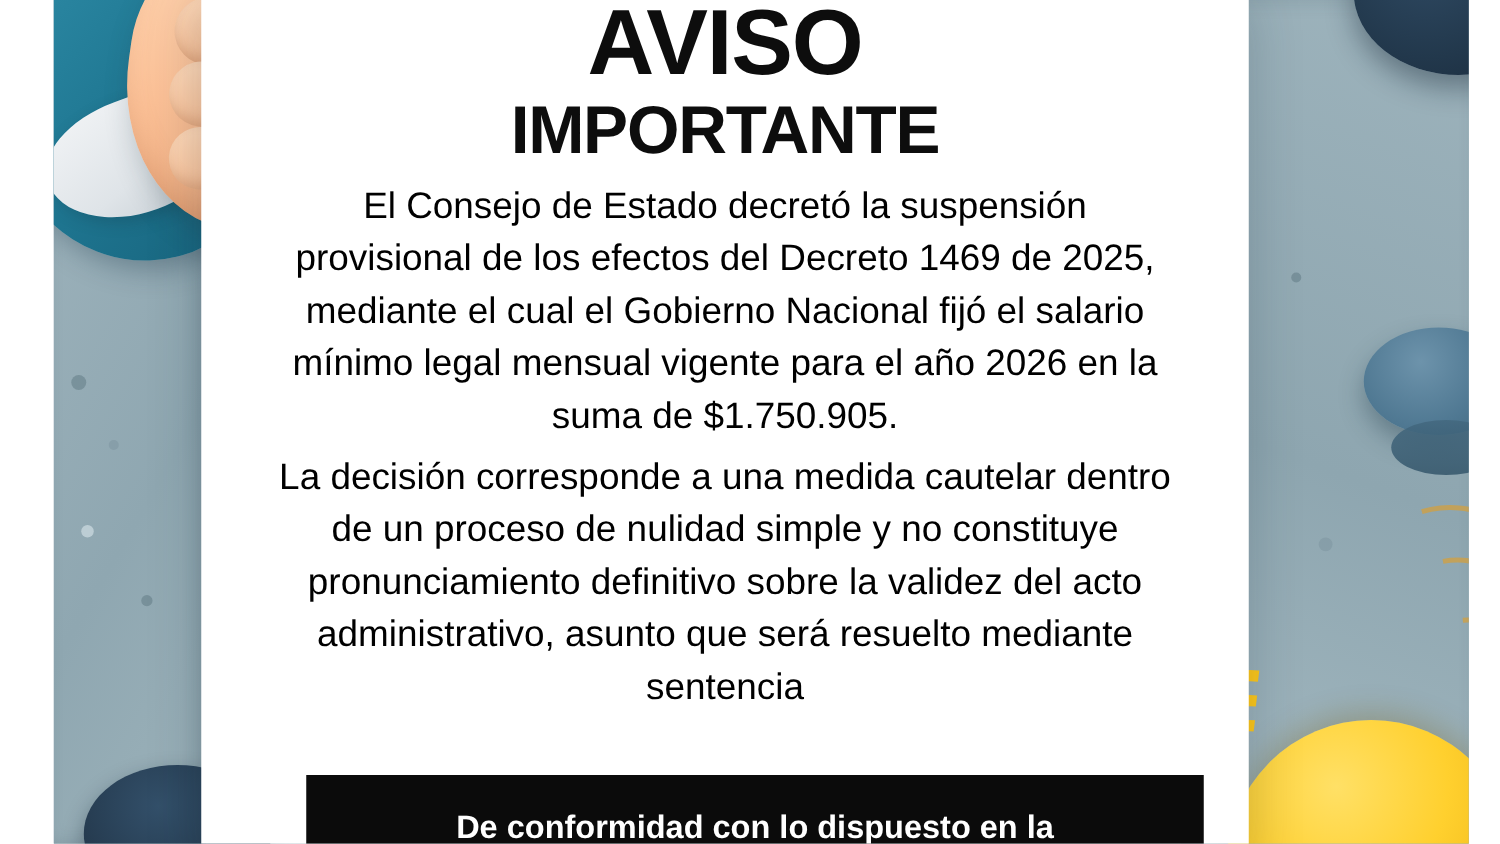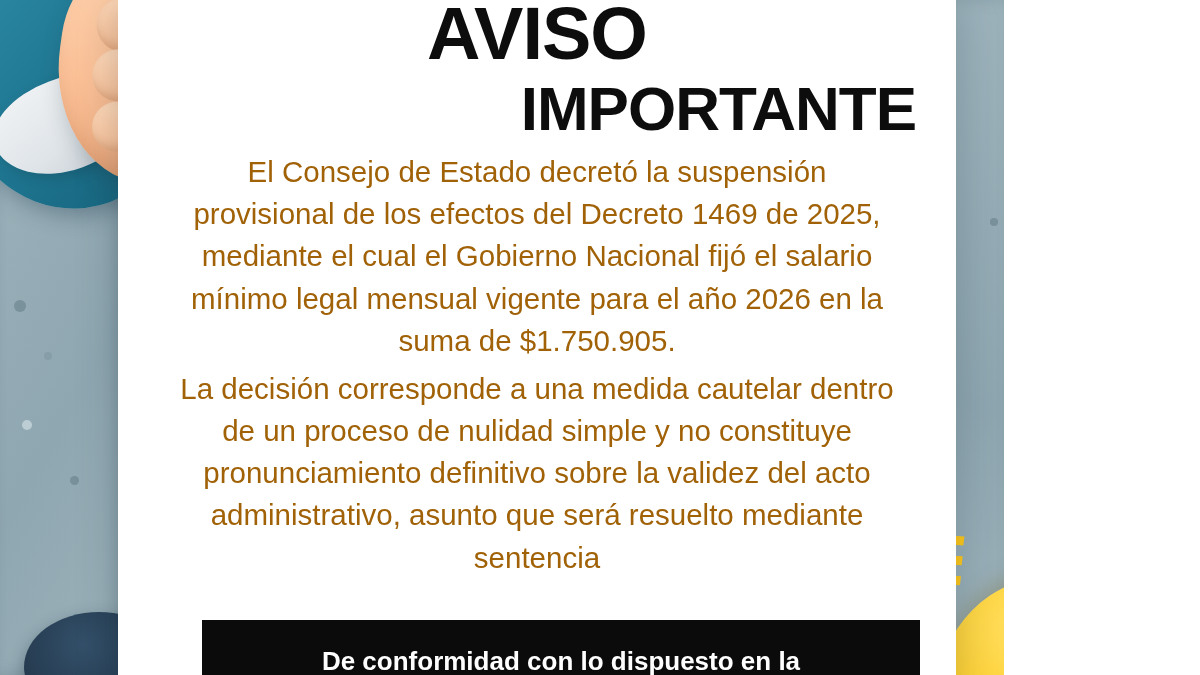--- a/index.html
+++ b/index.html
@@ -6,24 +6,25 @@
     margin: 0;
     padding: 0;
     width: 1200px;
     height: 675px;
     overflow: hidden;
     font-family: "Liberation Sans", sans-serif;
   }
 
   #stage {
     position: relative;
-    width: 1004px;
+    width: 1132px;
     height: 675px;
     background: #aebfc6;
     overflow: hidden;
+    margin-left: 43px;
   }
 
   
   .bg-base {
     position: absolute;
     inset: 0;
     background:
       radial-gradient(circle at 8% 70%, #b9c8cd 0%, #a9bcc4 40%, #9db2bb 100%),
       linear-gradient(160deg, #b5c6cc 0%, #a3b8c0 50%, #94abb4 100%);
   }
@@ -235,30 +236,29 @@
     letter-spacing: -1px;
     line-height: .92;
   }
   .title .line1 {
     display: block;
     font-size: 74px;
     padding-top: 14px;
   }
   .title .line2 {
     display: block;
-    font-size: 62px;
+    font-size: 54px;
     padding-top: 12px;
-    text-align: right;
   }
 
   .body-text {
     margin: 0;
     padding: 14px 58px 0 58px;
     text-align: center;
-    color: #a16207;
+    color: #000000;
     font-size: 29.5px;
     line-height: 1.43;
     font-weight: 400;
   }
   .body-text + .body-text { padding-top: 6px; text-align: center; }
 
   .black-banner {
     position: absolute;
     left: 84px; top: 634px;
     width: 718px; height: 120px;

